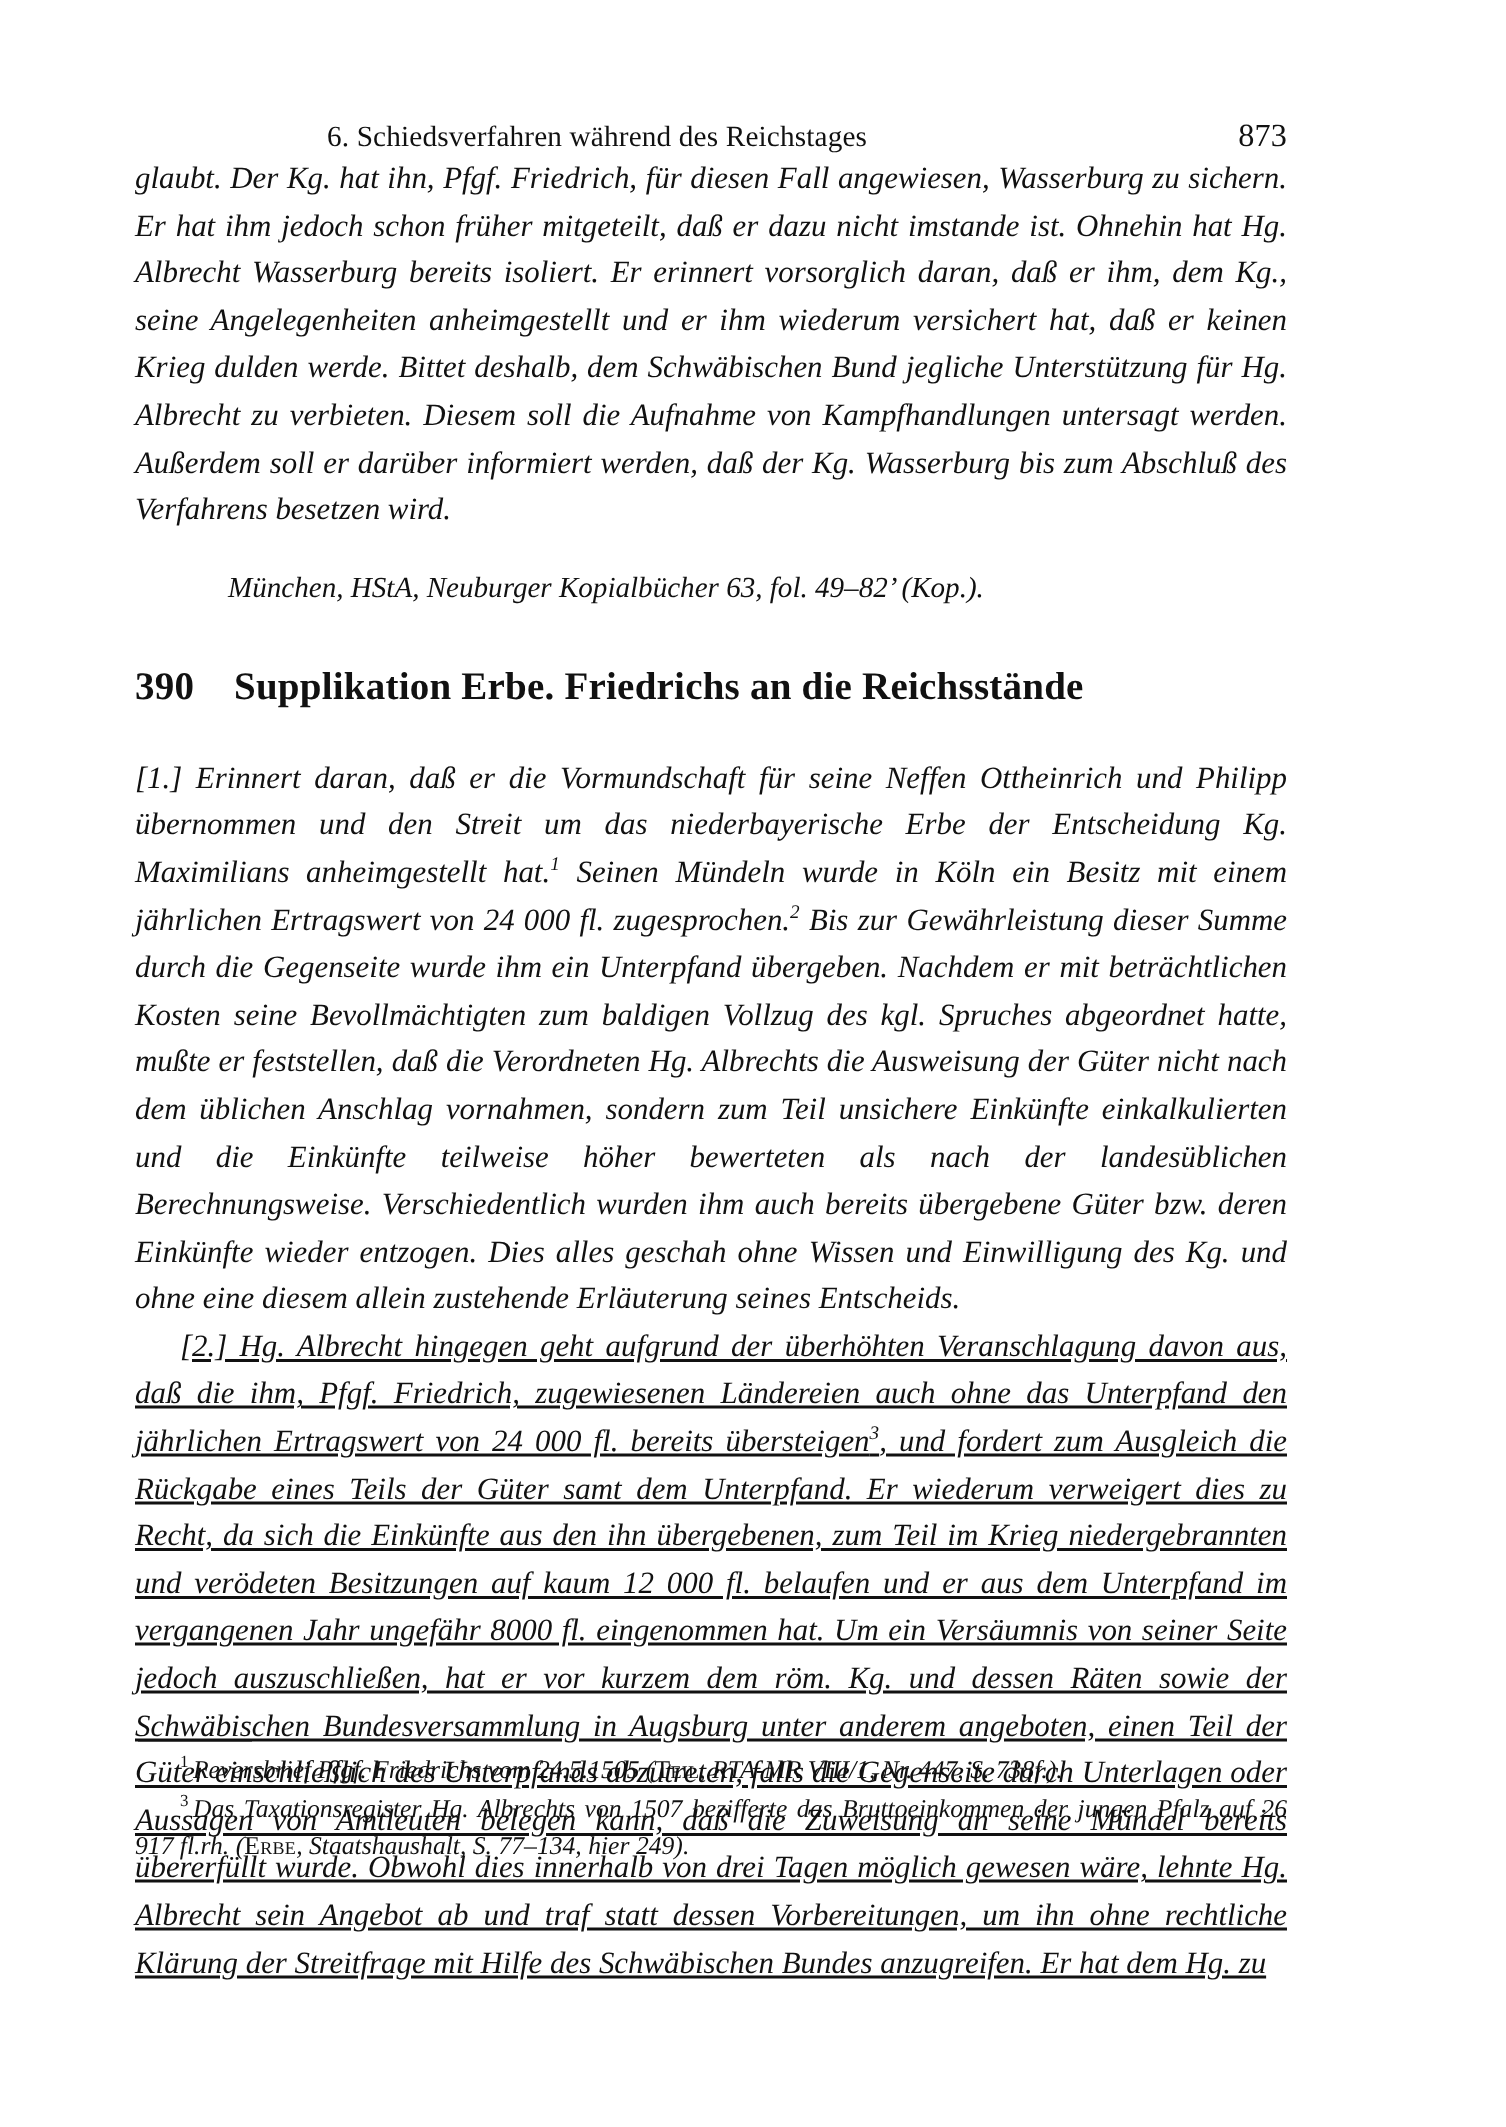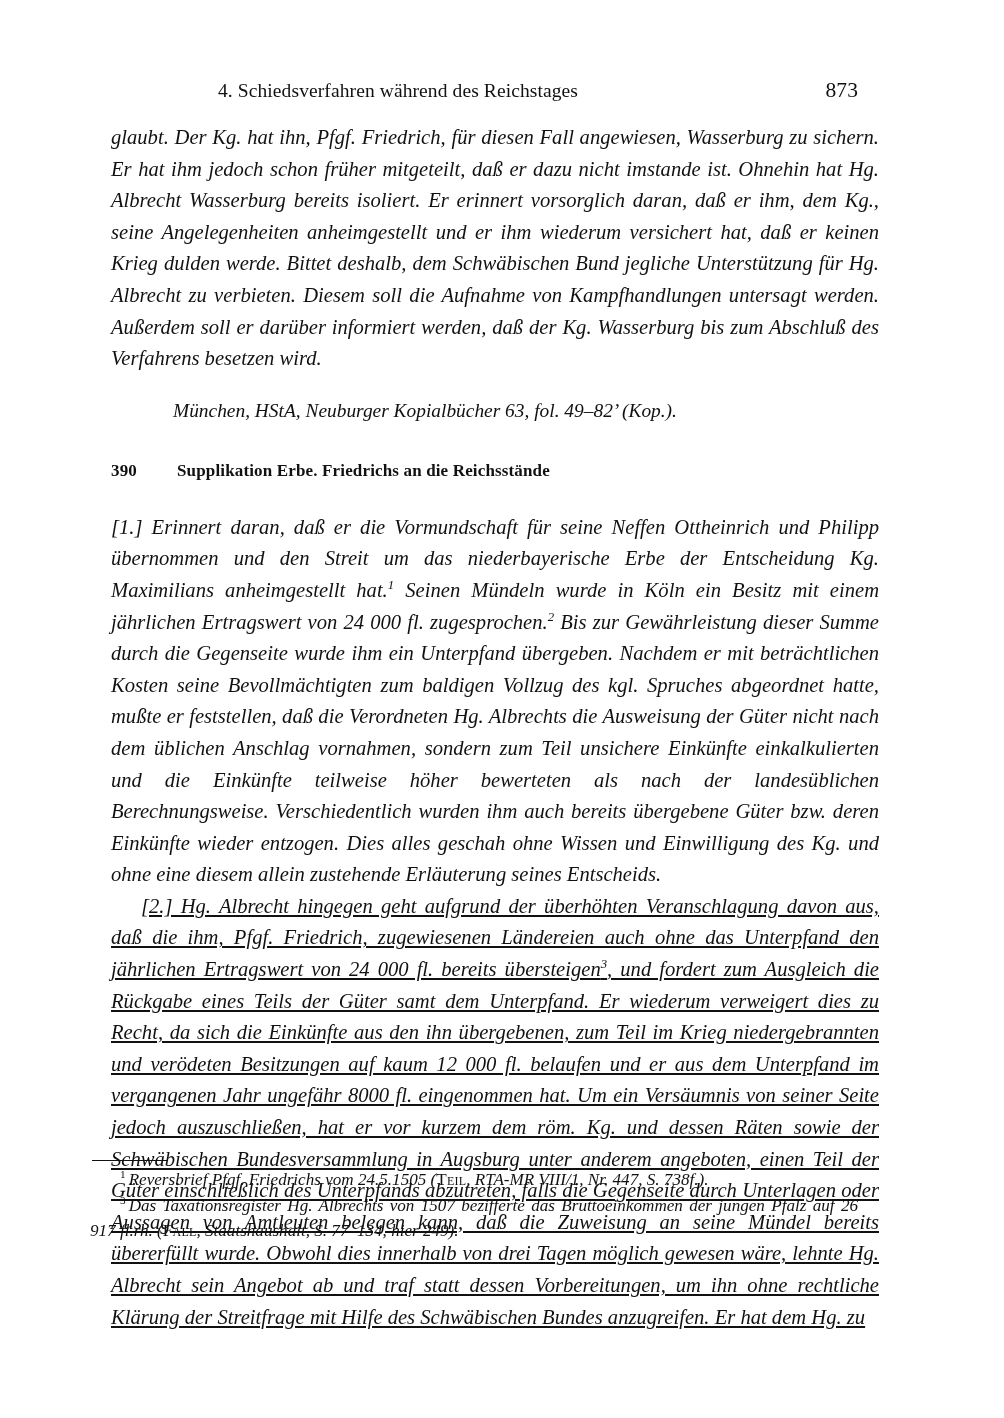--- a/index.html
+++ b/index.html
@@ -37,23 +37,22 @@
   }
   .running-head .rh-folio {
     flex: 0 0 auto;
     font-size: 21.5px;
   }
 
   
   .column {
     position: absolute;
     left: 90px;
-    top: 122px;
+    top: 104px;
     width: 768px;
-    margin-left: 21px;
   }
 
   p {
     margin: 0;
     text-align: justify;
     text-justify: inter-word;
     font-style: italic;
     font-size: 20.6px;
     line-height: 31.6px;
     hyphens: manual;
@@ -77,21 +76,21 @@
     font-style: normal;
   }
 
   
   .section-heading {
     margin-top: 36px;
     display: flex;
     align-items: flex-start;
     font-weight: bold;
     font-style: normal;
-    font-size: 17px;
+    font-size: 26px;
     letter-spacing: 0.15px;
   }
   .section-heading .sh-number {
     width: 66px;
     flex: 0 0 66px;
   }
   .section-heading .sh-title { flex: 1 1 auto; }
 
   .after-heading { margin-top: 31px; }
 
@@ -135,21 +134,21 @@
     font-style: normal;
     letter-spacing: 0.2px;
   }
 </style>
 </head>
 <body>
 
 <div class="page">
 
   <div class="running-head">
-    <span class="rh-title">4. Schiedsverfahren während des Reichstages</span>
+    <span class="rh-title">6. Schiedsverfahren während des Reichstages</span>
     <span class="rh-folio">873</span>
   </div>
 
   <div class="column">
 
     <div class="body-block">
       <p>glaubt. Der Kg. hat ihn, Pfgf. Friedrich, für diesen Fall angewiesen, Wasserburg zu sichern. Er hat ihm jedoch schon früher mitgeteilt, daß er dazu nicht imstande ist. Ohnehin hat Hg. Albrecht Wasserburg bereits isoliert. Er erinnert vorsorglich daran, daß er ihm, dem Kg., seine Angelegenheiten anheimgestellt und er ihm wiederum versichert hat, daß er keinen Krieg dulden werde. Bittet deshalb, dem Schwäbischen Bund jegliche Unterstützung für Hg. Albrecht zu verbieten. Diesem soll die Aufnahme von Kampfhandlungen untersagt werden. Außerdem soll er darüber informiert werden, daß der Kg. Wasserburg bis zum Abschluß des Verfahrens besetzen wird.</p>
     </div>
 
     <div class="source-block">
@@ -168,16 +167,16 @@
     </div>
 
   </div>
 
   <div class="footnotes">
     <div class="fn-rule"></div>
 
     <p class="fn"><span class="fn-mark">1</span><span>Reversbrief Pfgf. Friedrichs vom 24.5.1505 (</span><span class="smallcaps">Teil</span><span>, RTA-MR VIII/1, Nr. 447, S. 738f.).</span></p>
 
 
-    <p class="fn"><span class="fn-mark">3</span><span>Das Taxationsregister Hg. Albrechts von 1507 bezifferte das Bruttoeinkommen der jungen Pfalz auf 26 917 fl.rh. (</span><span class="smallcaps">Fall</span><span>, Staatshaushalt, S. 77–134, hier 249).</span></p>
+    <p class="fn"><span class="fn-mark">3</span><span>Das Taxationsregister Hg. Albrechts von 1507 bezifferte das Bruttoeinkommen der jungen Pfalz auf 26 917 fl.rh. (</span><span class="smallcaps">Erbe</span><span>, Staatshaushalt, S. 77–134, hier 249).</span></p>
   </div>
 
 </div>
 
 </body></html>

